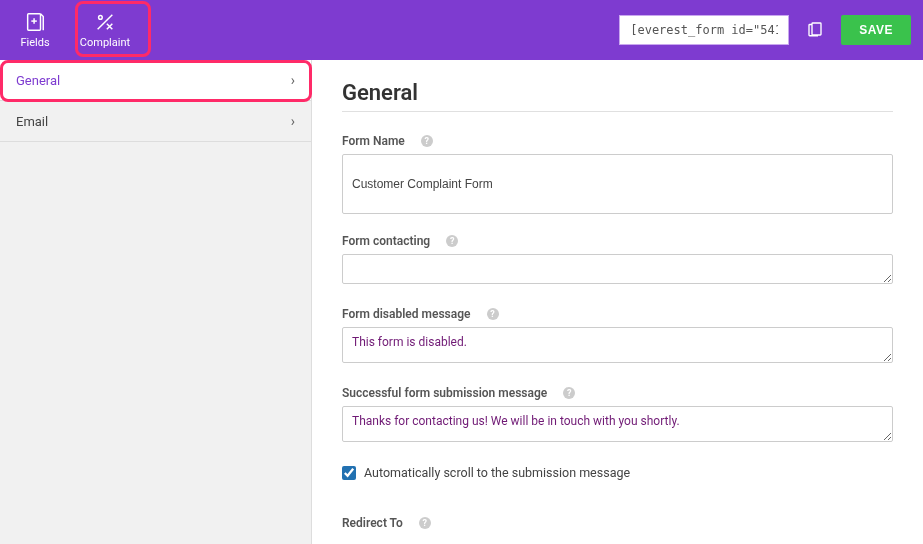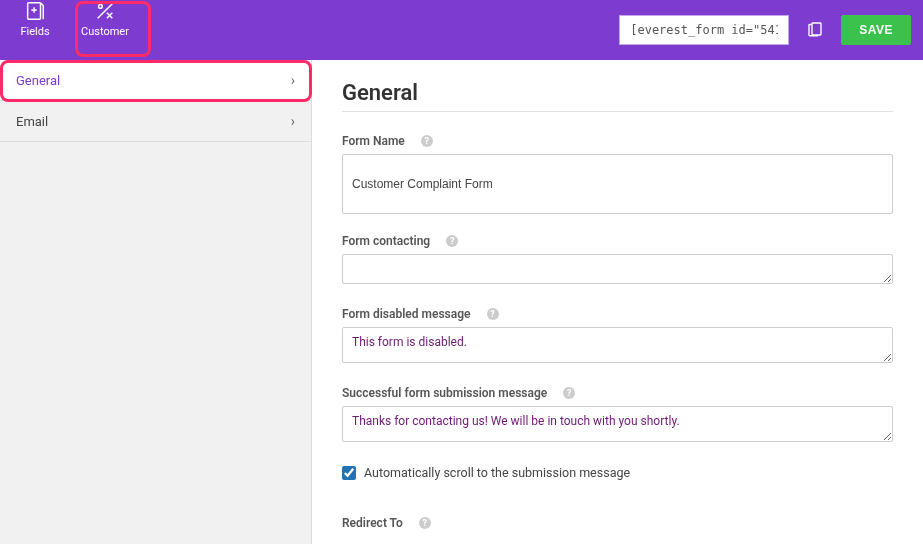--- a/index.html
+++ b/index.html
@@ -1,20 +1,20 @@
 <!DOCTYPE html>
 <html><head>
 <meta charset="utf-8">
 <style>
 * { box-sizing: border-box; margin: 0; padding: 0; }
 body { font-family: -apple-system, BlinkMacSystemFont, "Segoe UI", Roboto, Arial, sans-serif; font-size: 13px; color: #444; background: #fff; width: 923px; height: 544px; overflow: hidden; }
 
 .topbar { background: #7e3bd0; height: 60px; display: flex; align-items: center; justify-content: space-between; padding-right: 12px; position: relative; }
 .topbar-left { display: flex; height: 100%; }
-.top-tab { display: flex; flex-direction: column; align-items: center; color: #fff; width: 70px; height: 100%; font-size: 11px; gap: 3px; cursor: pointer; }
+.top-tab { display: flex; flex-direction: column; align-items: center; justify-content: center; color: #fff; width: 70px; height: 100%; font-size: 11px; gap: 3px; cursor: pointer; }
 .top-tab .icon { width: 22px; height: 22px; }
 .top-tab-highlight { border: 3px solid #ff2a68; border-radius: 8px; position: absolute; left: 75px; top: 1px; width: 76px; height: 56px; pointer-events: none; }
 
 .topbar-right { display: flex; align-items: center; gap: 10px; }
 .shortcode-box { background: #fff; border: 1px solid #c9a7ef; color: #555; font-family: monospace; font-size: 12px; padding: 7px 10px; width: 170px; }
 .copy-btn { width: 32px; height: 32px; display: flex; align-items: center; justify-content: center; background: transparent; border: none; color: #fff; cursor: pointer; }
 .save-btn { background: #3ac24c; color: #fff; border: none; font-size: 12px; font-weight: 700; letter-spacing: 0.5px; padding: 8px 18px; border-radius: 2px; cursor: pointer; }
 
 .body-wrap { display: flex; height: calc(544px - 60px); }
 .sidebar { width: 312px; background: #f1f1f1; border-right: 1px solid #ddd; position: relative; }
@@ -57,21 +57,21 @@
       <span>Fields</span>
     </div>
     <div class="top-tab">
       <span class="icon">
         <svg viewBox="0 0 24 24" fill="none" stroke="#fff" stroke-width="1.6">
             <path d="M4 20 L20 4"></path>
             <circle cx="7" cy="7" r="2"></circle>
             <path d="M14 14l6 6m0-6l-6 6"></path>
           </svg>
       </span>
-      <span>Customer</span>
+      <span>Complaint</span>
     </div>
     <div class="top-tab-highlight"></div>
   </div>
   <div class="topbar-right">
     <input class="shortcode-box" readonly="" value="[everest_form id=&quot;541&quot;]" style="">
     <button class="copy-btn">
       <span>
         <svg width="18" height="18" viewBox="0 0 24 24" fill="none" stroke="#fff" stroke-width="1.8">
             <rect x="8" y="4" width="12" height="16" rx="1"></rect>
             <path d="M8 6H5a1 1 0 0 0-1 1v13a1 1 0 0 0 1 1h11"></path>

